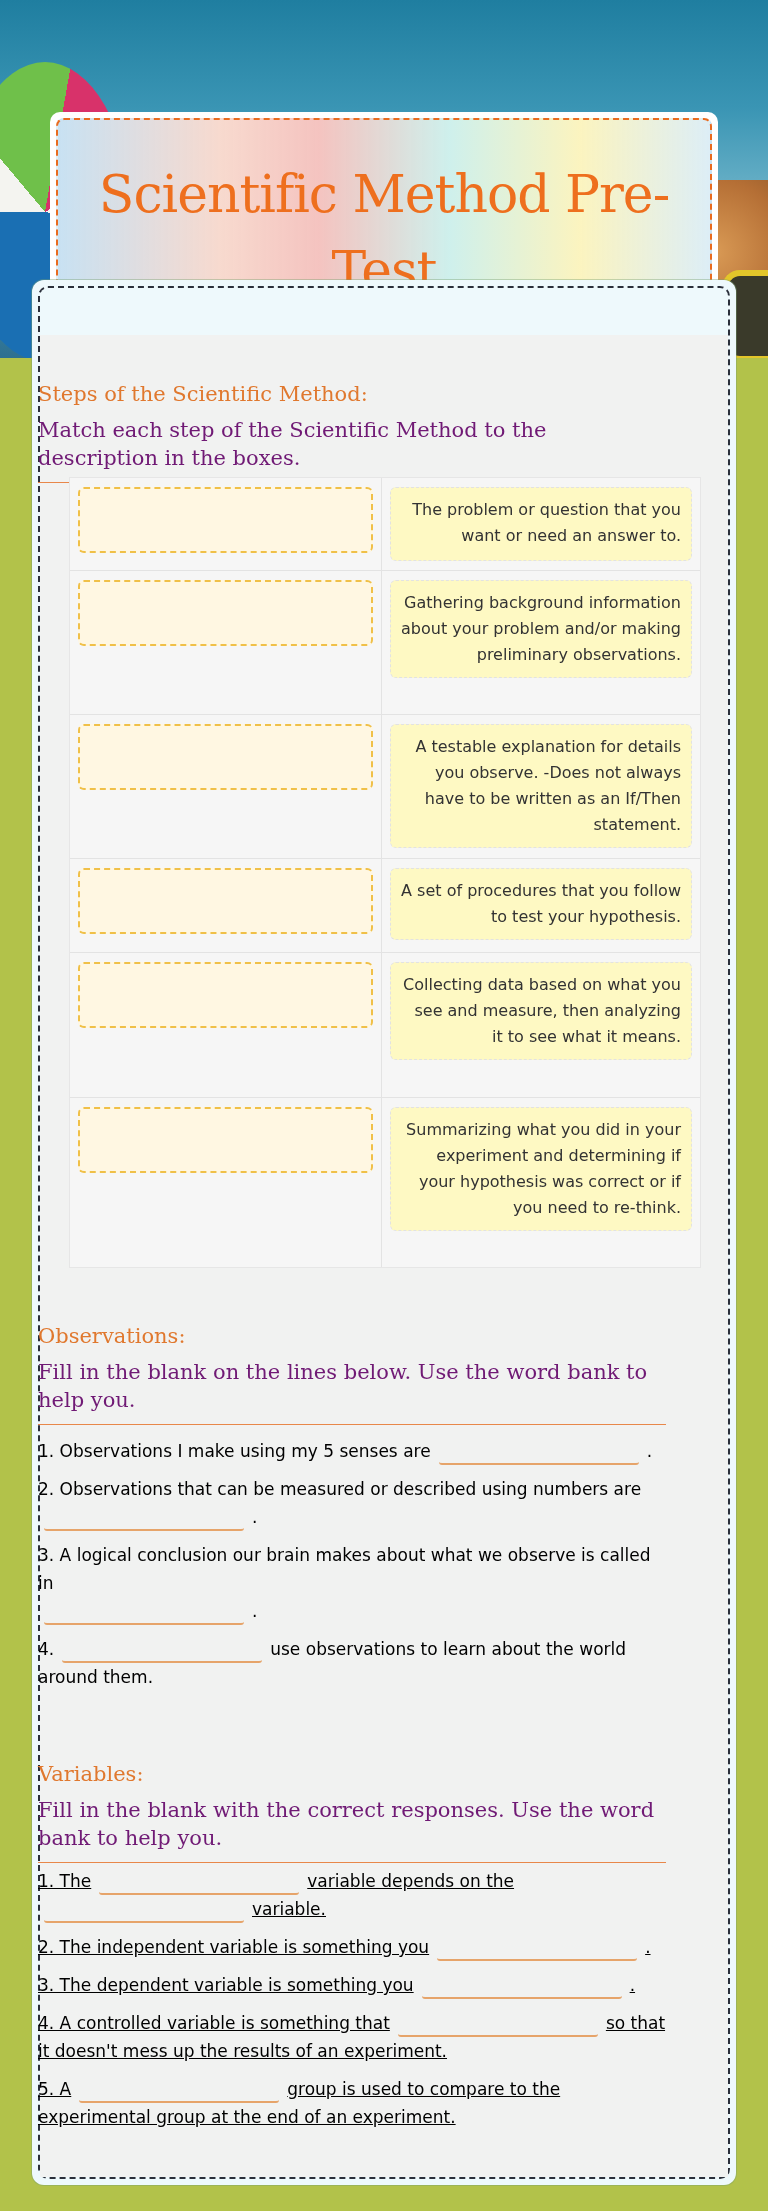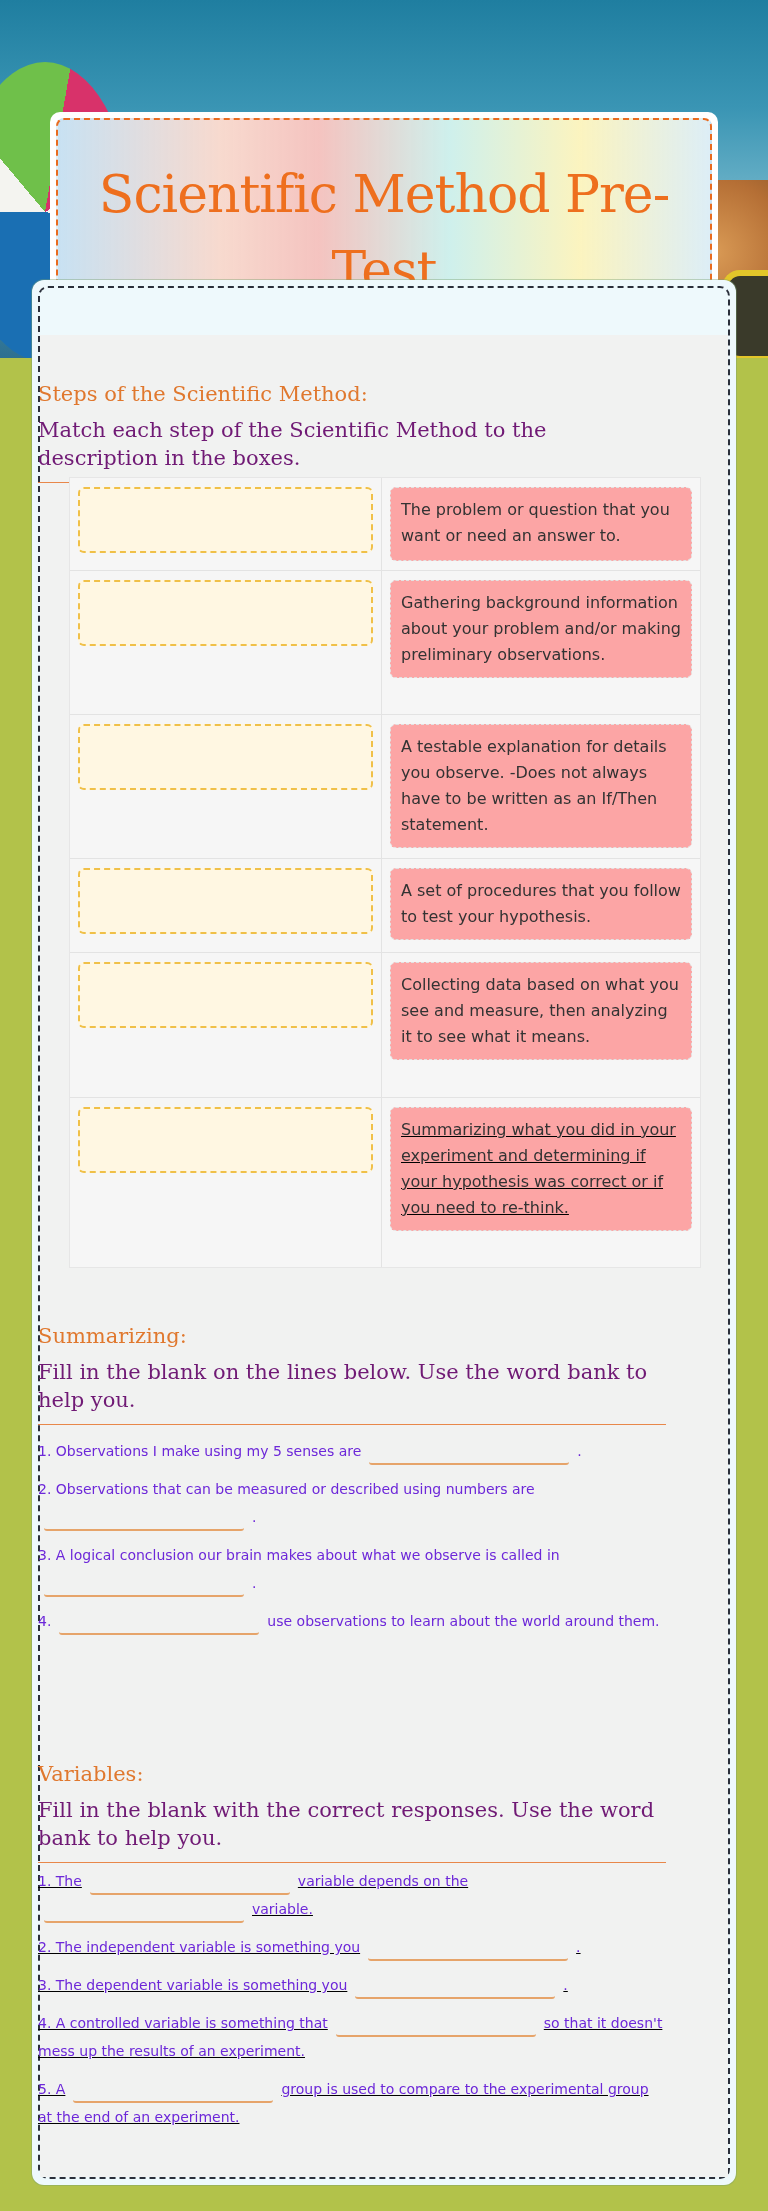--- a/index.html
+++ b/index.html
@@ -77,27 +77,27 @@
   
   .match-table { position: absolute; left: 69px; top: 477px; width: 630px; border: 1px solid #e6e6e6; background: #f6f6f6; }
   .match-row { display: flex; border-top: 1px solid #e3e3e3; }
   .match-row:first-child { border-top: none; }
   .drop-cell { width: 312px; border-right: 1px solid #e3e3e3; padding: 9px 8px 0 8px; box-sizing: border-box; }
   .drop-zone {
     height: 66px; border: 2px dashed #f0c048; border-radius: 6px; background: #fff7e2; box-sizing: border-box;
   }
   .desc-cell { flex: 1; padding: 9px 8px; box-sizing: border-box; }
   .desc-box {
-    background: #fca5a5; border: 1.5px dashed #e2e2e2; border-radius: 6px;
-    text-align: left; color: #333;
+    background: #fef9c3; border: 1.5px dashed #e2e2e2; border-radius: 6px;
+    text-align: right; color: #333;
     font-size: 16px; line-height: 26px; padding: 9px 10px; box-sizing: border-box;
   }
 
   
-  .q { color: #6d28d9; font-size: 14px; line-height: 28px; margin: 0 0 10px 0; }
+  .q { color: #000000; font-size: 17px; line-height: 28px; margin: 0 0 10px 0; }
   .blank {
     display: inline-block; width: 200px; height: 22px; vertical-align: bottom;
     border-bottom: 2px solid #e6a46a; margin: 0 8px; border-radius: 0 0 3px 3px;
   }
   .blank.first { margin-left: 6px; }
 </style>
 </head>
 <body>
 
 <div class="bg-top">
@@ -158,32 +158,32 @@
       </div>
   </div>
   <div class="match-row" style="height:144px;">
     <div class="drop-cell">
         <div class="drop-zone"></div>
       </div>
     <div class="desc-cell">
         <div class="desc-box">Collecting data based on what you see and measure, then analyzing it to see what it means.</div>
       </div>
   </div>
-  <div class="match-row" style="height:169px;text-decoration:underline;">
+  <div class="match-row" style="height:169px;">
     <div class="drop-cell">
         <div class="drop-zone"></div>
       </div>
     <div class="desc-cell">
         <div class="desc-box">Summarizing what you did in your experiment and determining if your hypothesis was correct or if you need to re-think.</div>
       </div>
   </div>
 </div>
 
 <div class="section" style="top:1322px;">
-  <p class="sec-h">Summarizing:</p>
+  <p class="sec-h">Observations:</p>
   <p class="sec-sub">Fill in the blank on the lines below. Use the word bank to help you.</p>
   <div class="rule"></div>
   <div style="margin-top:12px;">
     <p class="q">
       <span>1. Observations I make using my 5 senses are</span><span class="blank"></span><span>.</span>
     </p>
     <p class="q">
       <span>2. Observations that can be measured or described using numbers are</span><br><span class="blank first" style="margin-left:6px;"></span><span>.</span>
     </p>
     <p class="q">

